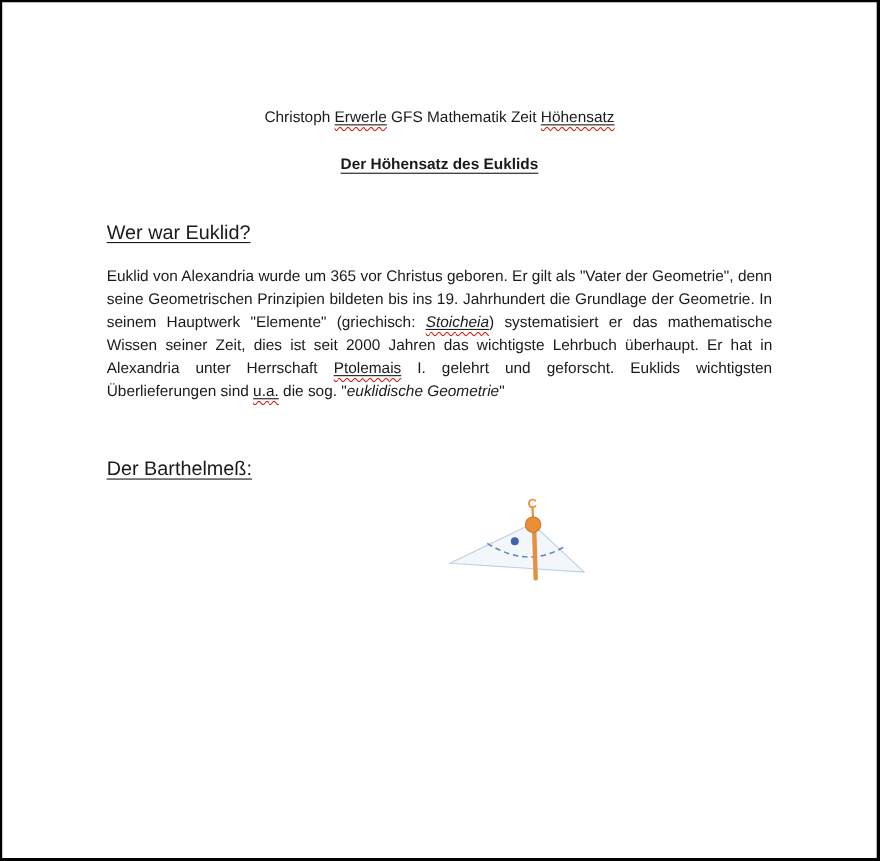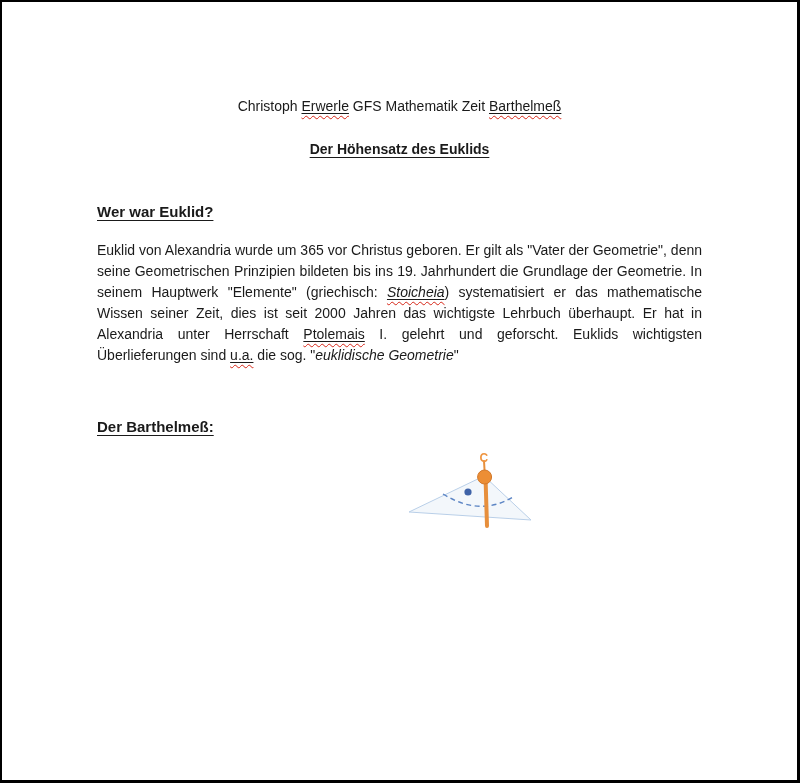--- a/index.html
+++ b/index.html
@@ -30,22 +30,22 @@
   }
   .doc-title {
     margin: 22px 0 0 0;
     text-align: center;
     font-weight: 700;
     text-decoration: underline;
     text-underline-offset: 3px;
   }
   .section-heading {
     margin: 41px 0 0 0;
-    font-weight: 700;
-    font-size: 15px;
+    font-weight: 400;
+    font-size: 18px;
     text-decoration: underline;
     text-underline-offset: 3px;
   }
   .section-heading.second {
     margin-top: 50px;
   }
   .body-para {
     margin: 18px 0 0 0;
     text-align: justify;
   }
@@ -76,21 +76,21 @@
     width: 132px;
     height: 78px;
   }
 </style>
 </head>
 <body>
 
 <div class="page">
   <div class="content">
 
-    <p class="doc-header"><span>Christoph </span><span class="u"><span class="sq">Erwerle</span></span><span> GFS Mathematik Zeit </span><span class="u"><span class="sq">Barthelmeß</span></span></p>
+    <p class="doc-header"><span>Christoph </span><span class="u"><span class="sq">Erwerle</span></span><span> GFS Mathematik Zeit </span><span class="u"><span class="sq">Höhensatz</span></span></p>
 
     <p class="doc-title">Der Höhensatz des Euklids</p>
 
     <p class="section-heading">Wer war Euklid?</p>
 
     <p class="body-para"><span>Euklid von Alexandria wurde um 365 vor Christus geboren. Er gilt als "Vater der Geometrie", denn seine Geometrischen Prinzipien bildeten bis ins 19. Jahrhundert die Grundlage der Geometrie. In seinem Hauptwerk "Elemente" (griechisch: </span><span class="u"><span class="sq it">Stoicheia</span></span><span>) systematisiert er das mathematische Wissen seiner Zeit, dies ist seit 2000 Jahren das wichtigste Lehrbuch überhaupt. Er hat in Alexandria unter Herrschaft </span><span class="u"><span class="sq">Ptolemais</span></span><span> I. gelehrt und geforscht. Euklids wichtigsten Überlieferungen sind </span><span class="u"><span class="sq">u.a.</span></span><span> die sog. "</span><span class="it">euklidische Geometrie</span><span>"</span></p>
 
     <p class="section-heading second">Der Barthelmeß:</p>
 
     <div class="figure">

